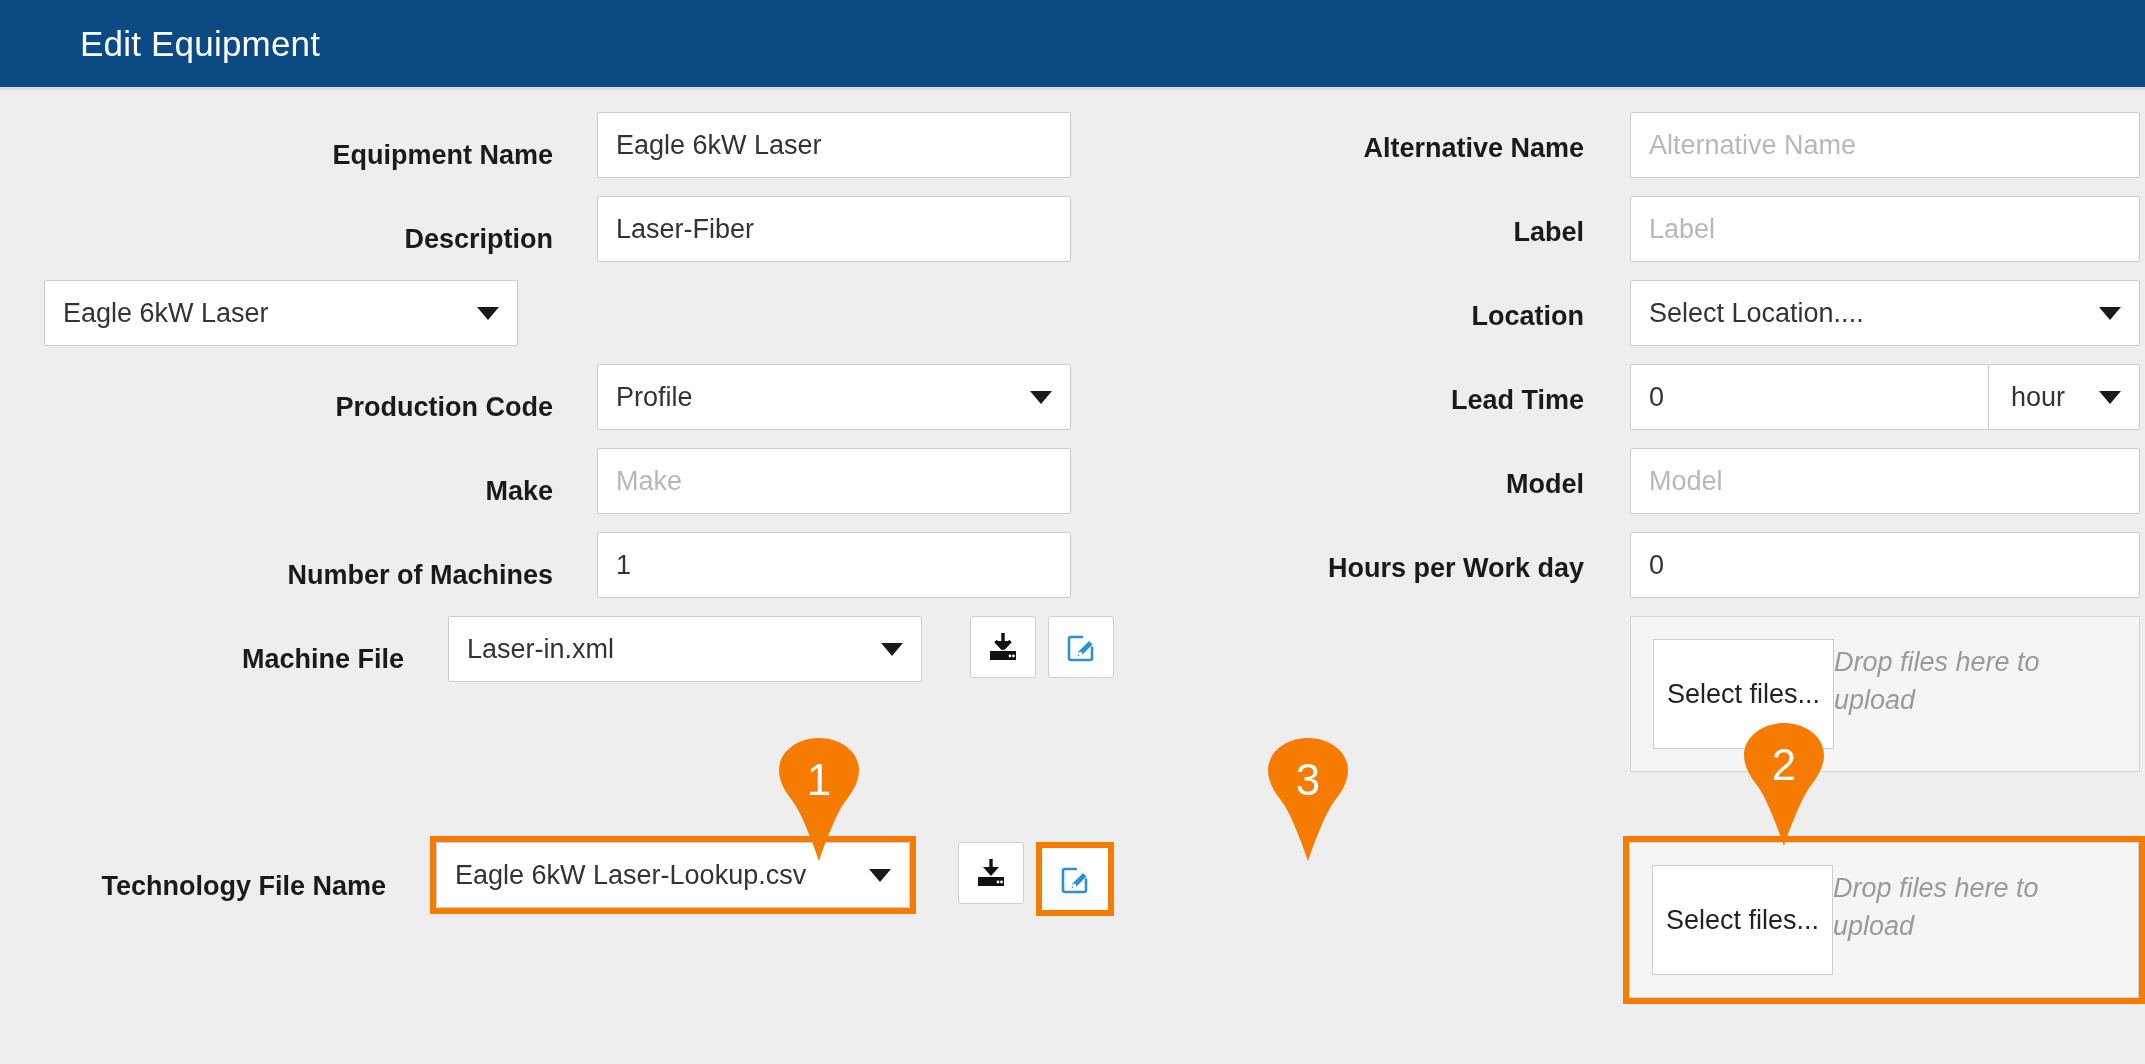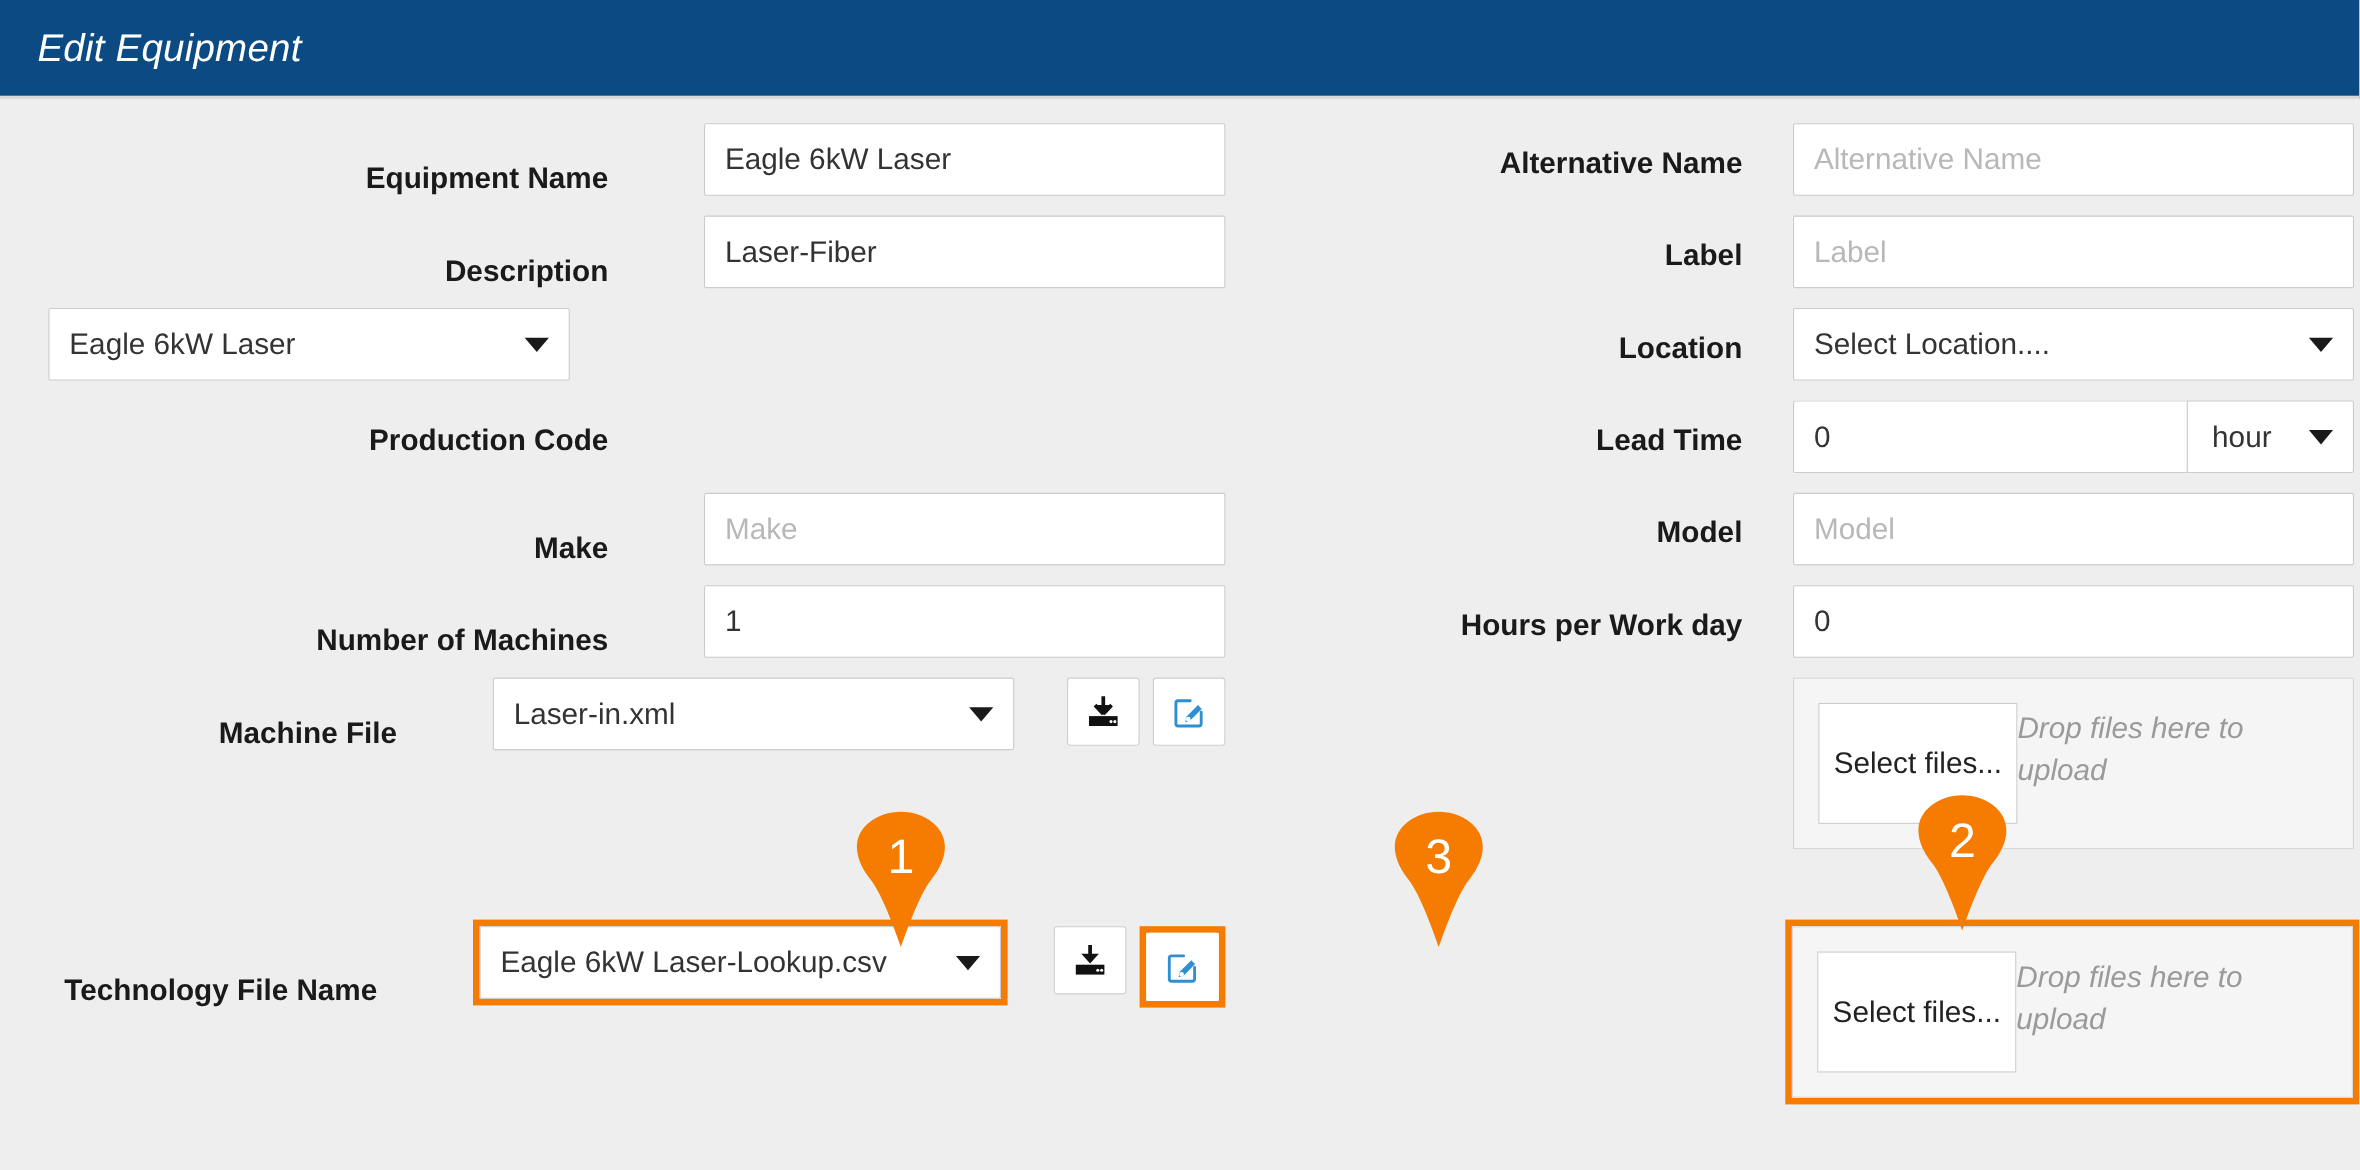--- a/index.html
+++ b/index.html
@@ -15,23 +15,22 @@
     position: relative;
   }
 
   
   .header {
     height: 90px;
     background: #0b4a83;
     display: flex;
     align-items: center;
     box-sizing: border-box;
-    padding-left: 34px;
+    padding-left: 80px;
     border-bottom: 3px solid #d9d9d9;
-    font-style: italic;
   }
   .header-title {
     color: #ffffff;
     font-size: 35px;
     font-weight: 400;
     letter-spacing: 0.2px;
   }
 
   
   .form-body {
@@ -43,23 +42,22 @@
     display: flex;
     align-items: flex-start;
     width: 2145px;
     box-sizing: border-box;
   }
 
   
   .col-left {
     width: 1114px;
     display: flex;
-    align-items: flex-end;
+    align-items: center;
     flex: none;
-    gap: 43px;
   }
   .col-right {
     width: 1031px;
     display: flex;
     align-items: flex-start;
     flex: none;
   }
 
   .label {
     font-size: 27px;
@@ -279,20 +277,26 @@
         </div>
       </div>
     </div>
   </div>
 
   <div class="spacer-row"></div>
 
   <div class="row">
     <div class="col-left">
       <div class="label label-l">Production Code</div>
+      <div class="field-l">
+        <div class="ctrl w-left select">
+          <span class="val">Profile</span>
+          <span class="caret"></span>
+        </div>
+      </div>
     </div>
     <div class="col-right">
       <div class="label label-r">Lead Time</div>
       <div class="field-r">
         <div class="split">
           <div class="ctrl num">
             <span class="val">0</span>
           </div>
           <div class="ctrl unit">
             <span class="val">hour</span>

